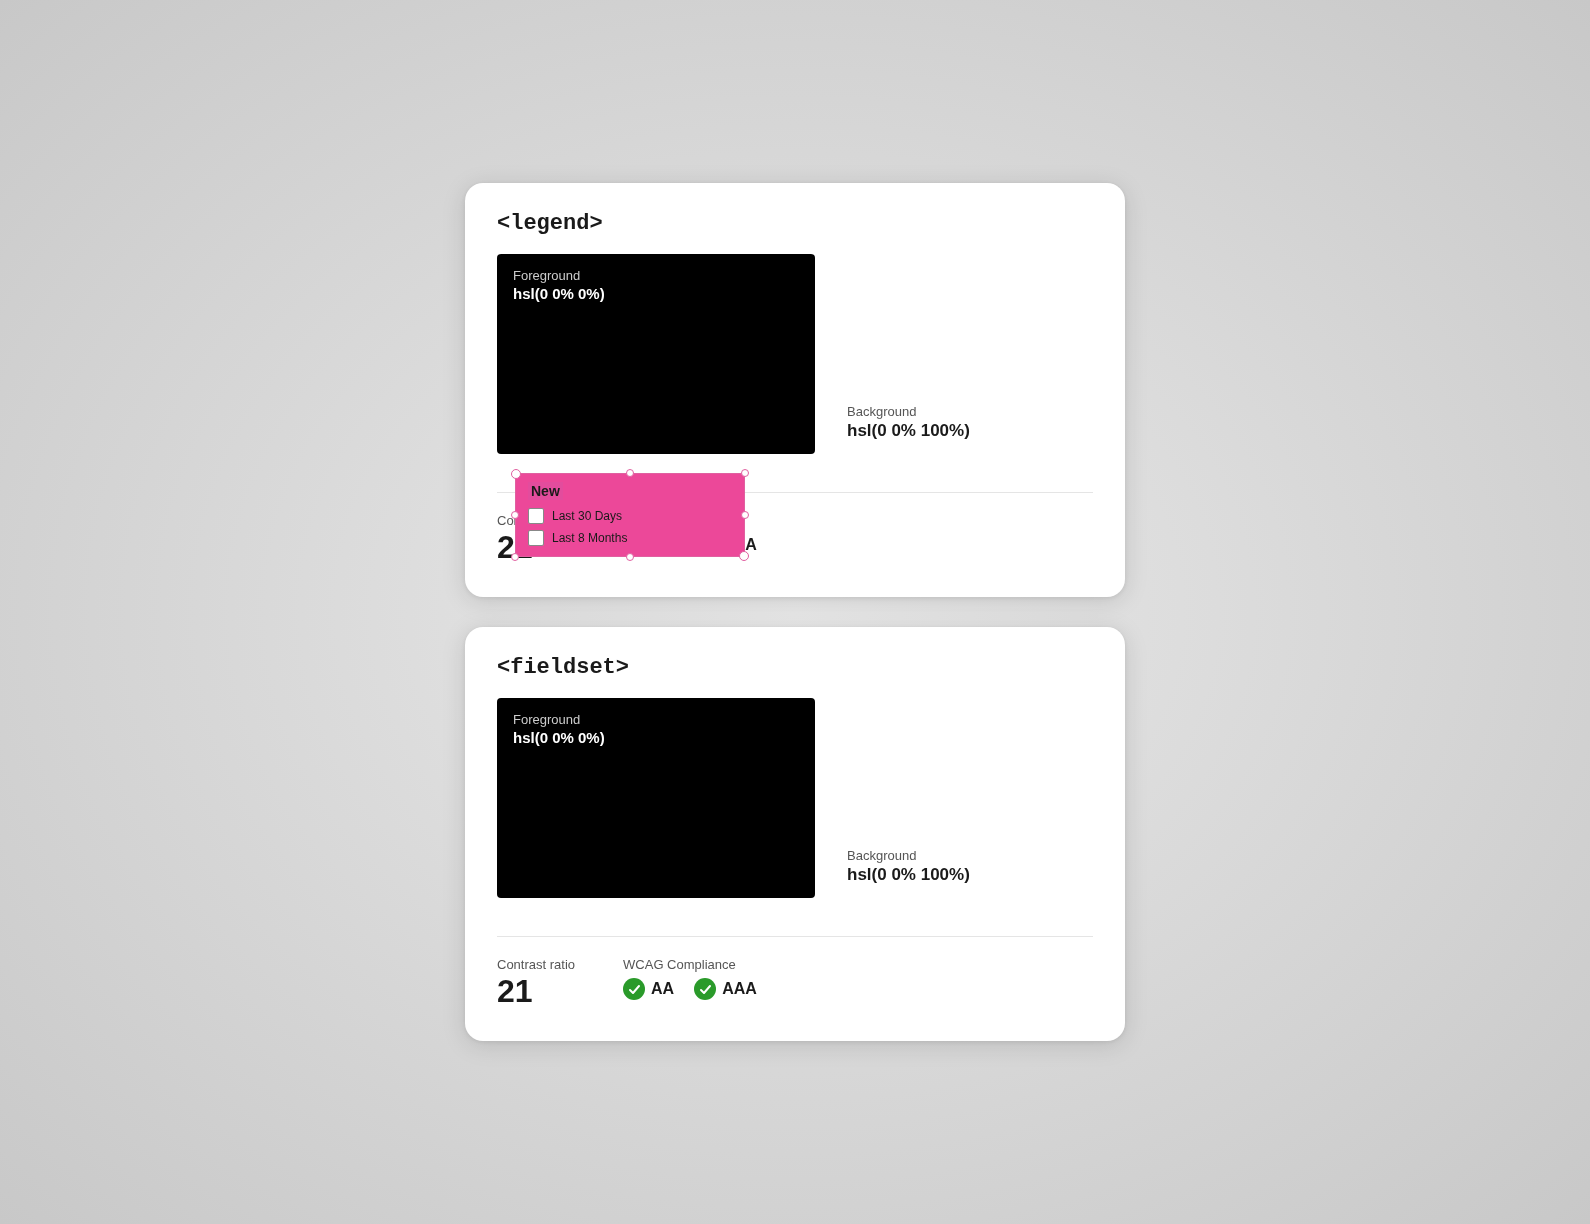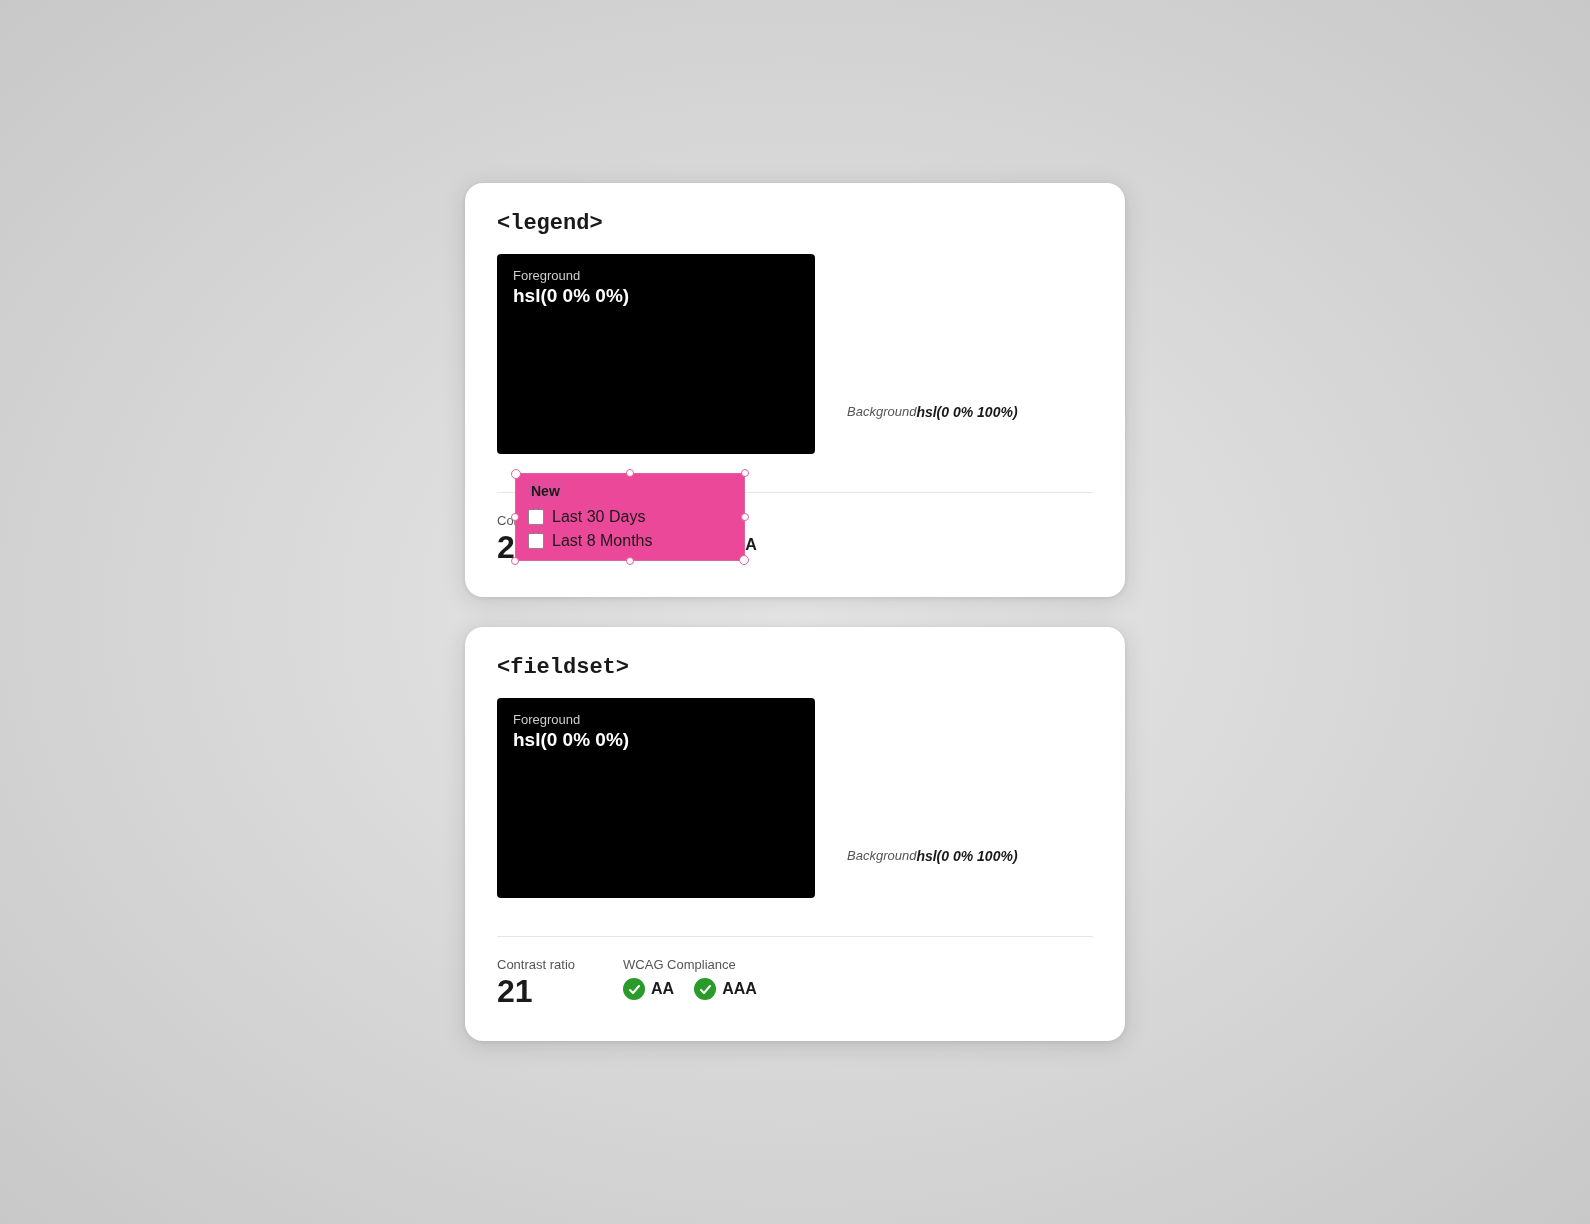--- a/index.html
+++ b/index.html
@@ -55,40 +55,39 @@
     }
 
     .color-preview-label {
       font-size: 13px;
       color: #cccccc;
       font-weight: 400;
       margin-bottom: 2px;
     }
 
     .color-preview-value {
-      font-size: 19px;
+      font-size: 15px;
       font-weight: 600;
       color: #ffffff;
     }
 
     .color-info-section {
       display: flex;
-      flex-direction: row;
-      font-style: italic;
+      flex-direction: column;
     }
 
     .color-section-label {
       font-size: 13px;
       color: #555;
       font-weight: 400;
       margin-bottom: 2px;
     }
 
     .color-section-value {
-      font-size: 14px;
+      font-size: 17px;
       font-weight: 600;
       color: #1a1a1a;
     }
 
     .divider {
       border: none;
       border-top: 1px solid #e5e5e5;
       margin: 20px 0;
     }
 
@@ -230,21 +229,21 @@
     .checkbox {
       width: 16px;
       height: 16px;
       border: 1.5px solid #888;
       border-radius: 2px;
       background: white;
       flex-shrink: 0;
     }
 
     .dropdown-item-label {
-      font-size: 16px;
+      font-size: 12px;
       color: #1a1a1a;
     }
   </style>
 </head>
 <body>
 
 <div class="page-container">
 
   <div class="card">
     <div class="card-title">&lt;legend&gt;</div>

